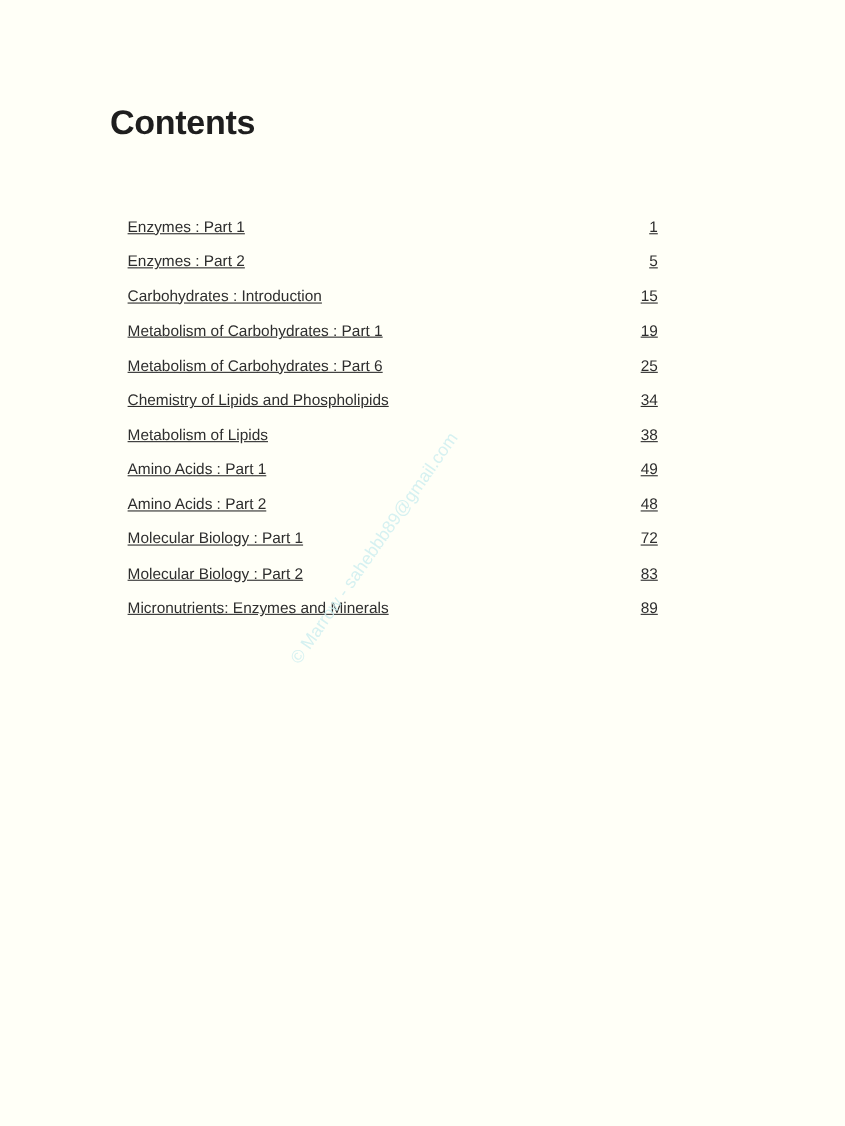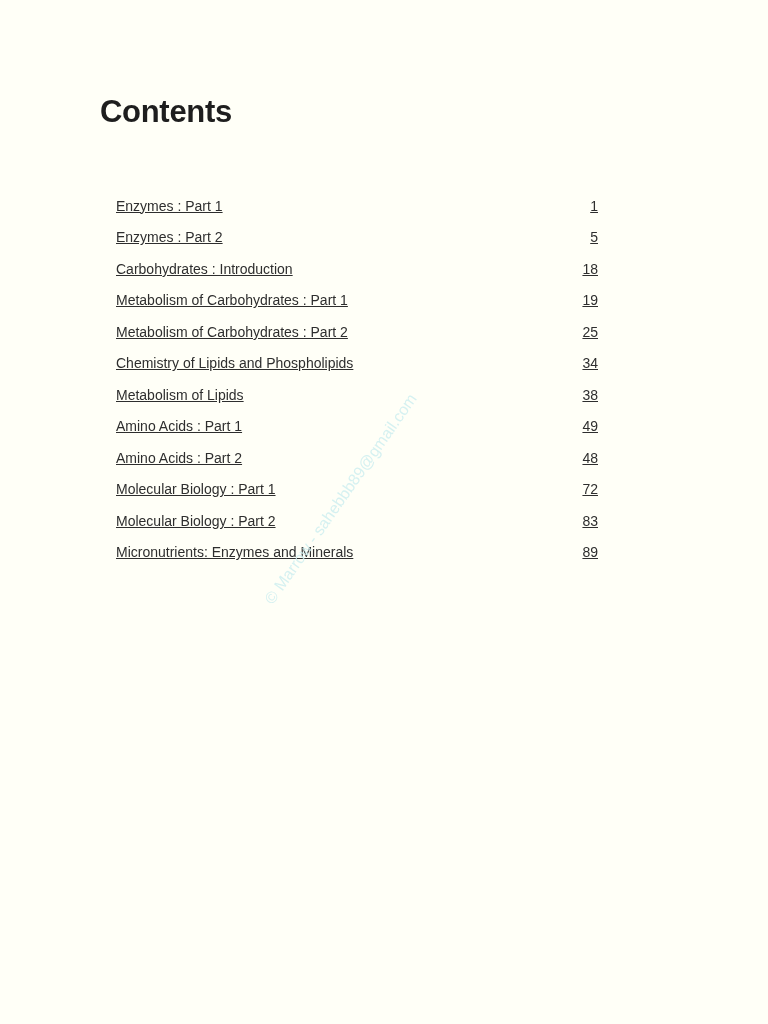--- a/index.html
+++ b/index.html
@@ -64,28 +64,28 @@
   <div class="toc-row">
     <span class="toc-title">Enzymes : Part 1</span>
     <span class="toc-page">1</span>
   </div>
   <div class="toc-row">
     <span class="toc-title">Enzymes : Part 2</span>
     <span class="toc-page">5</span>
   </div>
   <div class="toc-row">
     <span class="toc-title">Carbohydrates : Introduction</span>
-    <span class="toc-page">18</span>
+    <span class="toc-page">15</span>
   </div>
   <div class="toc-row">
     <span class="toc-title">Metabolism of Carbohydrates : Part 1</span>
     <span class="toc-page">19</span>
   </div>
   <div class="toc-row">
-    <span class="toc-title">Metabolism of Carbohydrates : Part 2</span>
+    <span class="toc-title">Metabolism of Carbohydrates : Part 6</span>
     <span class="toc-page">25</span>
   </div>
   <div class="toc-row">
     <span class="toc-title">Chemistry of Lipids and Phospholipids</span>
     <span class="toc-page">34</span>
   </div>
   <div class="toc-row">
     <span class="toc-title">Metabolism of Lipids</span>
     <span class="toc-page">38</span>
   </div>

